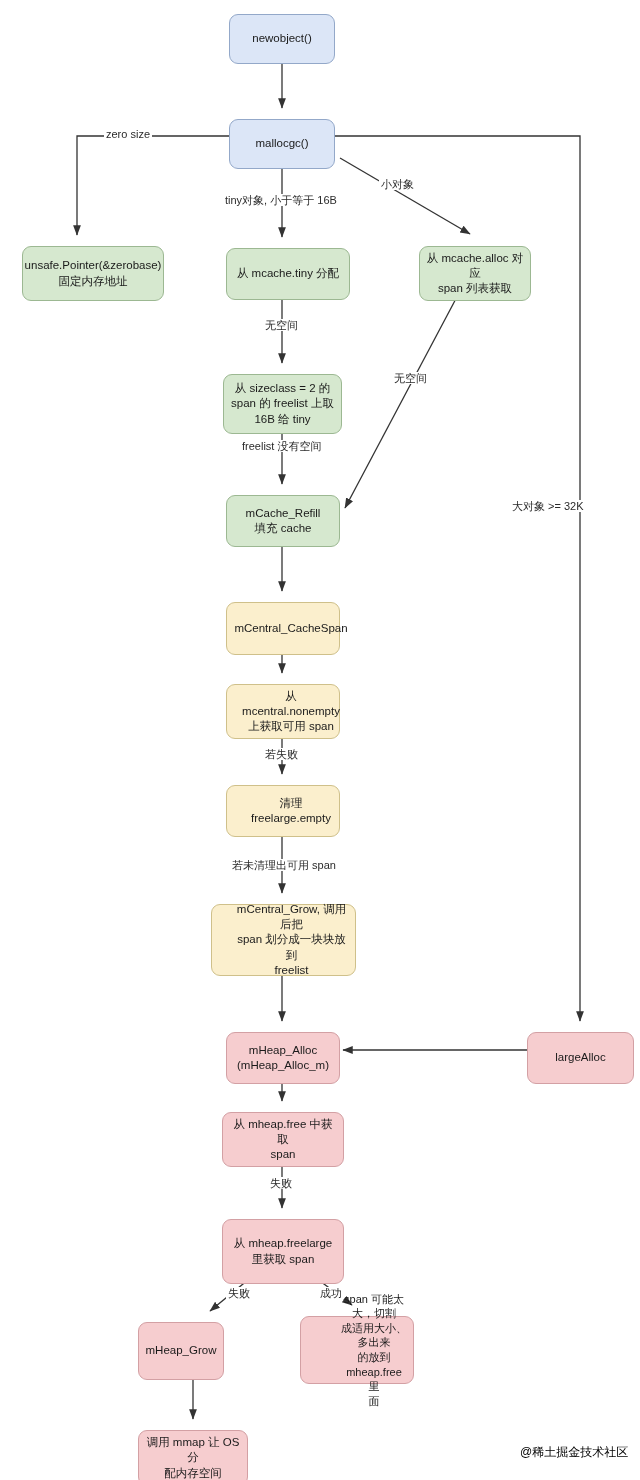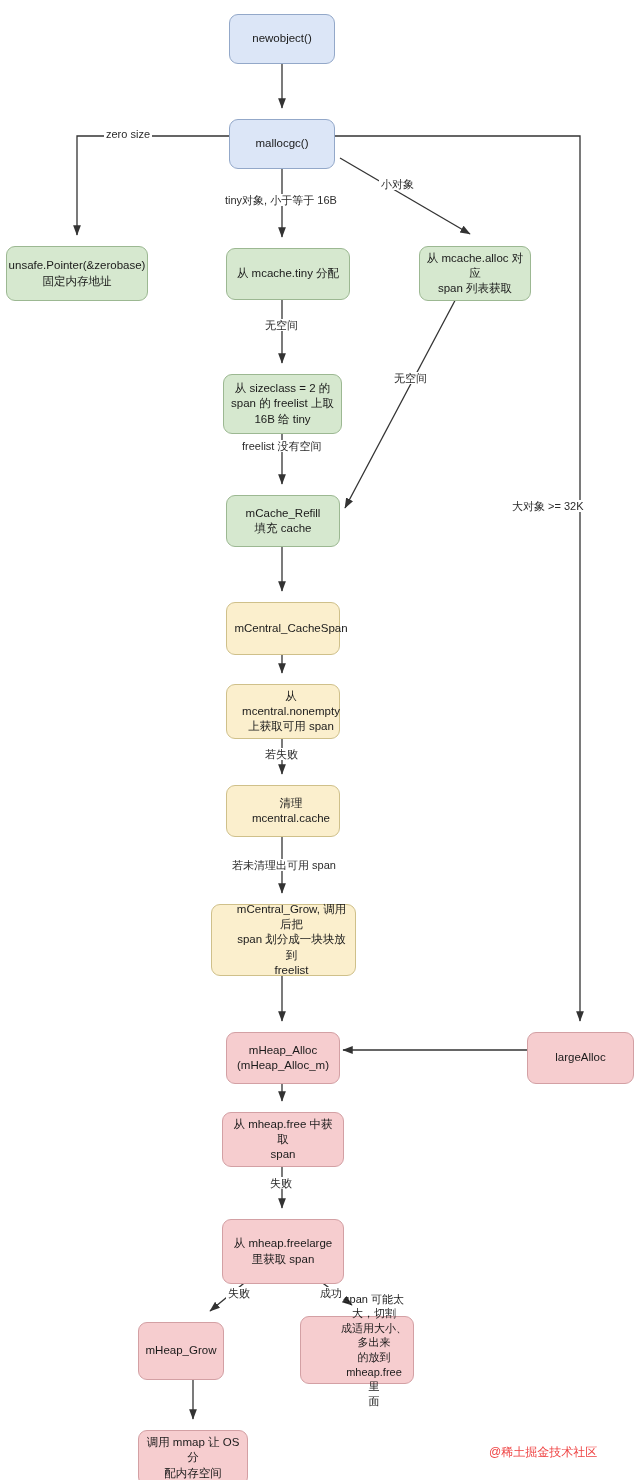--- a/index.html
+++ b/index.html
@@ -51,22 +51,23 @@
     font-size: 11px;
     color: #2b2b2b;
     background: #ffffff;
     padding: 0 2px;
     white-space: nowrap;
     line-height: 1.1;
   }
   .watermark {
     position: absolute;
     font-size: 12px;
-    color: #ef4444;
+    color: #000000;
     white-space: nowrap;
+    margin-left: 31px;
   }
 </style>
 </head>
 <body>
 
 <div id="canvas">
 
   <svg id="wires" viewBox="0 0 640 1480">
     <defs>
       <marker id="ah" markerWidth="9" markerHeight="9" refX="7.5" refY="3" orient="auto" markerUnits="strokeWidth">
@@ -110,35 +111,35 @@
       <path d="M265,1266 L210,1311"></path>
 
       <path d="M300,1266 L352,1305"></path>
 
       <path d="M193,1372 L193,1419"></path>
     </g>
   </svg>
 
   <div class="node blue" style="left:229px;top:6px;width:106px;height:50px;">newobject()</div>
   <div class="node blue" style="left:229px;top:111px;width:106px;height:50px;">mallocgc()</div>
-  <div class="node green" style="left:6px;top:238px;width:142px;height:55px;">unsafe.Pointer(&amp;zerobase)
+  <div class="node green" style="left:22px;top:238px;width:142px;height:55px;">unsafe.Pointer(&amp;zerobase)
 固定内存地址</div>
   <div class="node green" style="left:226px;top:240px;width:124px;height:52px;">从 mcache.tiny 分配</div>
   <div class="node green" style="left:419px;top:238px;width:112px;height:55px;">从 mcache.alloc 对应
 span 列表获取</div>
   <div class="node green" style="left:223px;top:366px;width:119px;height:60px;">从 sizeclass = 2 的
 span 的 freelist 上取
 16B 给 tiny</div>
   <div class="node green" style="left:226px;top:487px;width:114px;height:52px;">mCache_Refill
 填充 cache</div>
   <div class="node yellow" style="left:226px;top:594px;width:114px;height:53px;">mCentral_CacheSpan</div>
   <div class="node yellow" style="left:226px;top:676px;width:114px;height:55px;">从
 mcentral.nonempty
 上获取可用 span</div>
-  <div class="node yellow" style="left:226px;top:777px;width:114px;height:52px;">清理 mcentral.cache</div>
+  <div class="node yellow" style="left:226px;top:777px;width:114px;height:52px;">清理 freelarge.empty</div>
   <div class="node yellow" style="left:211px;top:896px;width:145px;height:72px;">mCentral_Grow, 调用后把
 span 划分成一块块放到
 freelist</div>
   <div class="node pink" style="left:226px;top:1024px;width:114px;height:52px;">mHeap_Alloc
 (mHeap_Alloc_m)</div>
   <div class="node pink" style="left:222px;top:1104px;width:122px;height:55px;">从 mheap.free 中获取
 span</div>
   <div class="node pink" style="left:222px;top:1211px;width:122px;height:65px;">从 mheap.freelarge
 里获取 span</div>
   <div class="node pink" style="left:138px;top:1314px;width:86px;height:58px;">mHeap_Grow</div>

